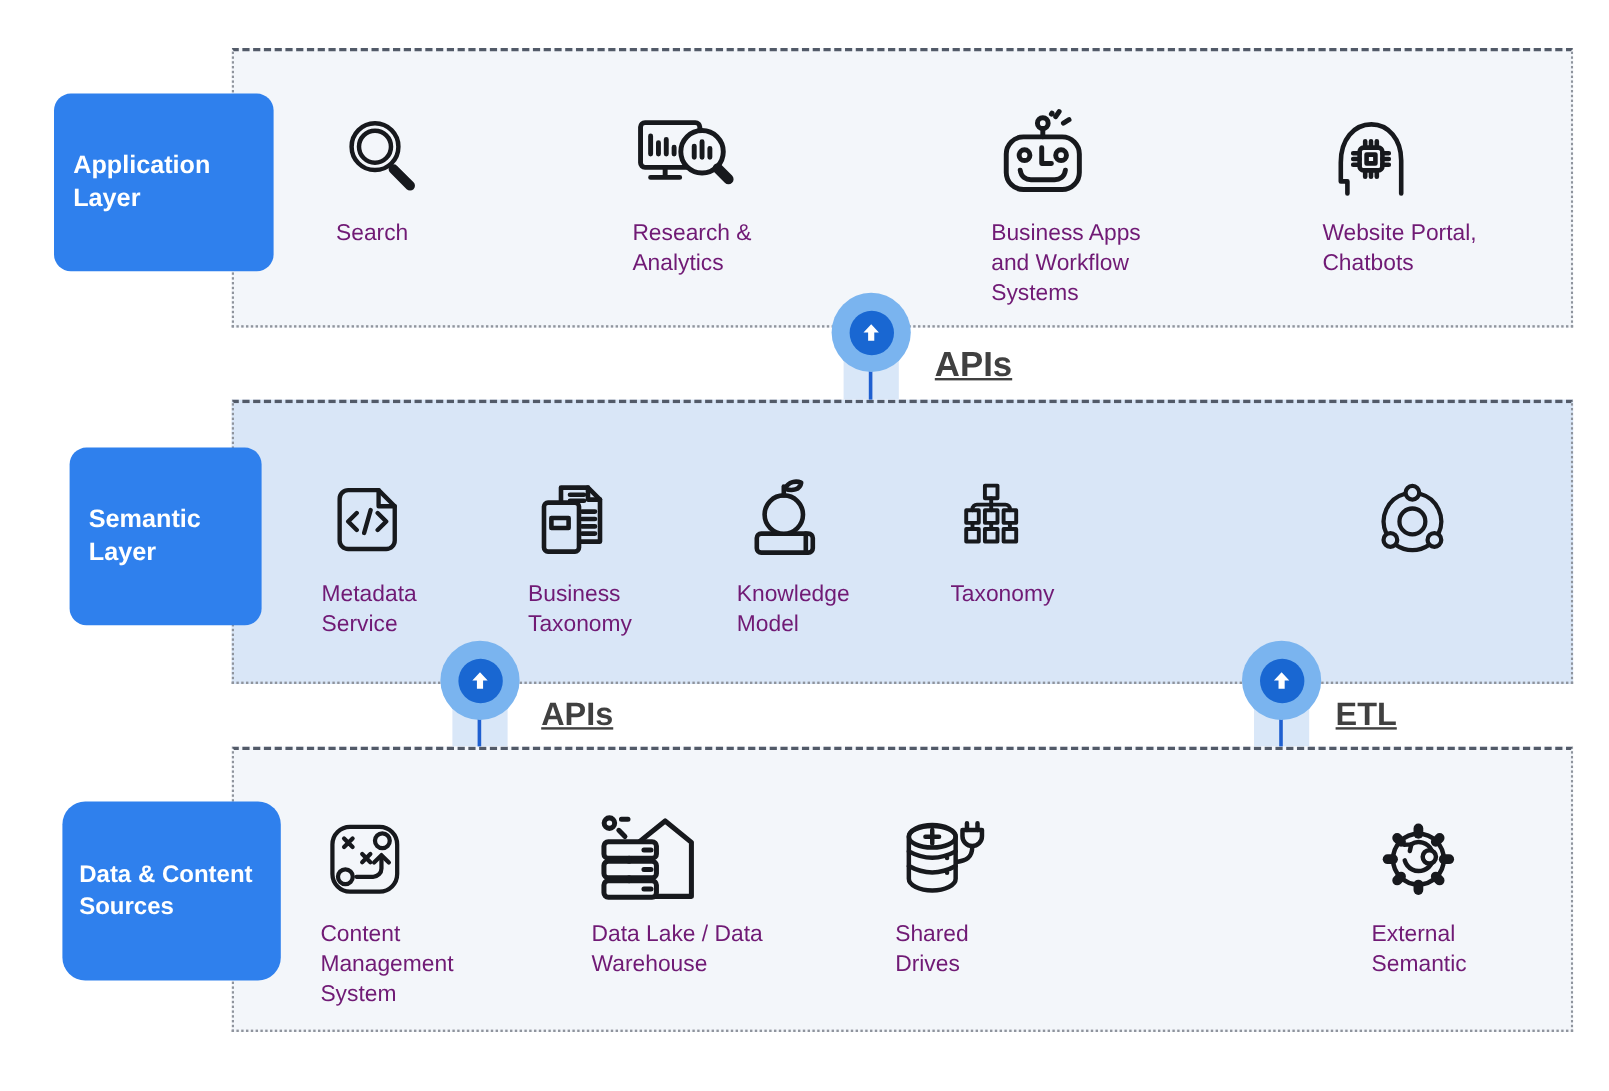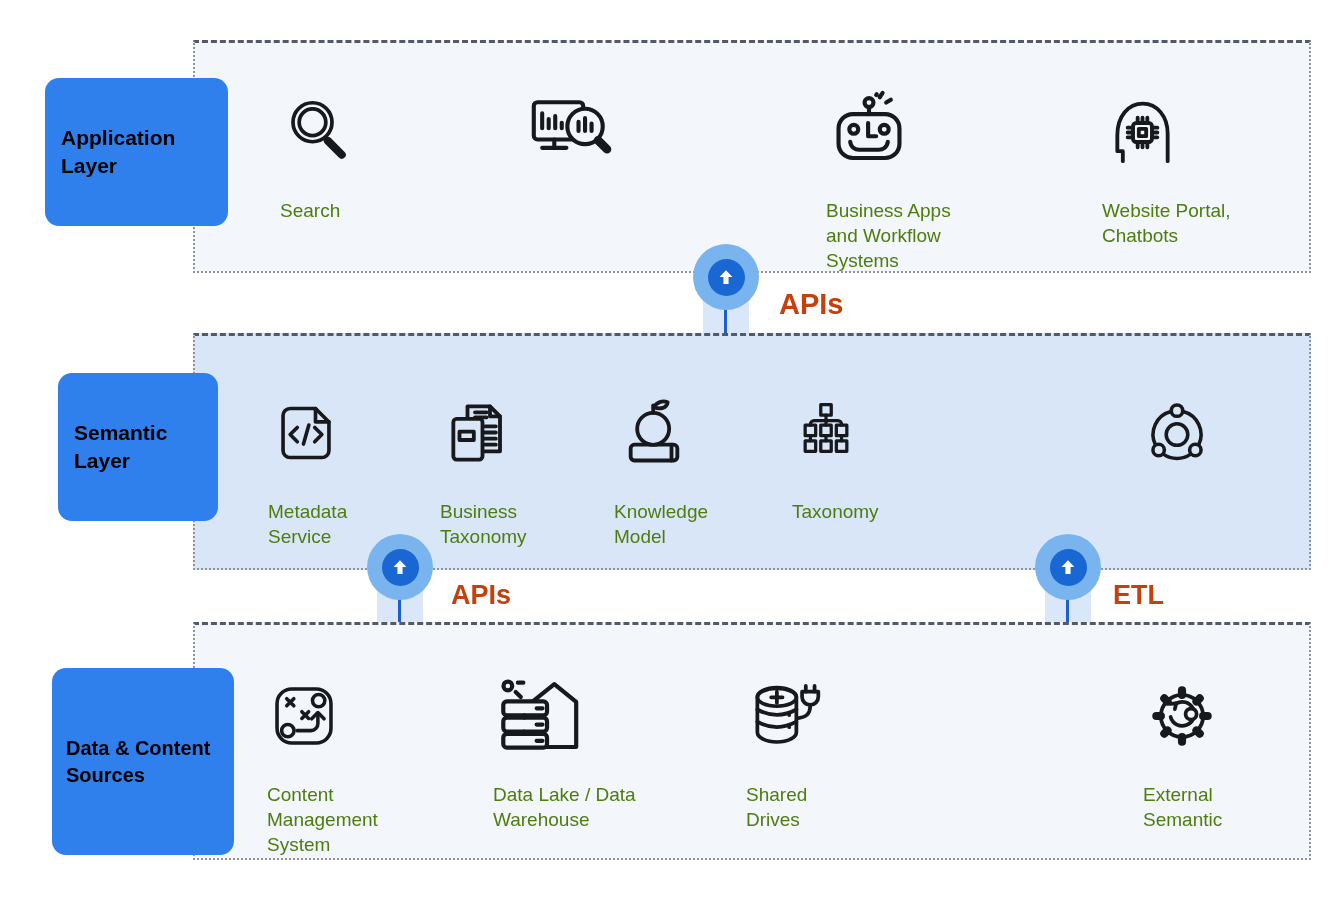--- a/index.html
+++ b/index.html
@@ -7,46 +7,46 @@
           font-family:"Liberation Sans",sans-serif;overflow:hidden;}
 
   
   .panel{position:absolute;left:193px;width:1118px;box-sizing:border-box;
          border:2px dotted #8f949d;border-top:3px dashed #525a68;z-index:1;}
   .panel.app{top:40px;height:233px;background:#F3F6FA;}
   .panel.sem{top:333px;height:237px;background:#D9E6F7;}
   .panel.dat{top:622px;height:238px;background:#F3F6FA;}
 
   
-  .badge{position:absolute;background:#2F80ED;border-radius:14px;color:#000000;
+  .badge{position:absolute;background:#2F80ED;border-radius:14px;color:#ffffff;
          font-weight:700;display:flex;align-items:center;box-sizing:border-box;
          padding:0 16px;z-index:3;}
   .badge span{white-space:pre-line;line-height:1.35;}
   .badge.b1{left:45px;top:78px;width:183px;height:148px;font-size:21px;}
   .badge.b2{left:58px;top:373px;width:160px;height:148px;font-size:21px;}
-  .badge.b3{left:52px;top:668px;width:182px;height:187px;font-size:20px;padding:0 14px;}
+  .badge.b3{left:52px;top:668px;width:182px;height:149px;font-size:20px;padding:0 14px;border-radius:19px;}
 
   
   .item{position:absolute;z-index:2;}
   .item .icon{height:96px;display:flex;align-items:center;}
-  .item .label{font-size:19px;line-height:1.32;color:#4d7c0f;white-space:pre-line;margin-top:18px;}
+  .item .label{font-size:19px;line-height:1.32;color:#701a75;white-space:pre-line;margin-top:2px;}
   svg.ic{display:block;}
   .ic *{vector-effect:none;}
   .fA{fill:#F3F6FA;}
   .fS{fill:#D9E6F7;}
 
   
   .connector{position:absolute;width:66px;z-index:4;}
   .connector .band{position:absolute;left:10px;width:46px;background:#D9E7F8;top:33px;}
   .connector .vline{position:absolute;left:31px;width:3px;background:#1E5FD0;}
   .connector .disc{position:absolute;left:0;top:0;width:66px;height:66px;border-radius:50%;
                    background:#7AB4EF;display:flex;align-items:center;justify-content:center;}
   .connector .inner{width:37px;height:37px;border-radius:50%;background:#1967D2;
                     display:flex;align-items:center;justify-content:center;}
-  .connector .clabel{position:absolute;font-weight:700;color:#c2410c;white-space:nowrap;}
+  .connector .clabel{position:absolute;font-weight:700;color:#404040;white-space:nowrap;text-decoration:underline;}
 </style>
 </head>
 <body>
 
 <div class="canvas">
 
   <section class="panel app"></section>
   <section class="panel sem"></section>
   <section class="panel dat"></section>
 
@@ -78,20 +78,22 @@
     <div class="icon">
       <svg class="ic" width="90" height="82" viewBox="0 0 48 44" fill="none" stroke="#17191d" stroke-width="2.2" stroke-linecap="round" stroke-linejoin="round">
         <rect x="3.5" y="6" width="26.5" height="20" rx="2"></rect>
         <path d="M8 12 v8 M11.5 15 v5 M15 13.5 v6.5 M18.5 17 v3"></path>
         <path d="M14.5 26 v4.5 M8 30.5 h13"></path>
         <circle class="fA" cx="31" cy="19" r="9.5"></circle>
         <path d="M27.5 16.5 v5 M31 14.5 v7 M34.5 17.5 v4"></path>
         <path d="M38 26.5 L42.8 31.3" stroke-width="4.6"></path>
       </svg>
     </div>
+    <div class="label">Research &amp;
+Analytics</div>
   </div>
 
   <div class="item" style="left:1102px;top:84px">
     <div class="icon">
       <svg class="ic" width="80" height="80" viewBox="0 0 48 48" fill="none" stroke="#17191d" stroke-width="2.3" stroke-linecap="round" stroke-linejoin="round">
         <path d="M12.5 41.5 V35.5 H9.2 V26 C9.2 14.5 15.8 7 24.5 7 C33 7 39.4 14.5 39.4 25 V41.5"></path>
         <rect x="18.6" y="18.6" width="11.4" height="11.4" rx="2"></rect>
         <rect x="22.1" y="22.1" width="4.4" height="4.4"></rect>
         <path d="M18.6 21.4 h-3.2 M18.6 24.3 h-3.2 M18.6 27.2 h-3.2"></path>
         <path d="M30 21.4 h3.2 M30 24.3 h3.2 M30 27.2 h3.2"></path>

